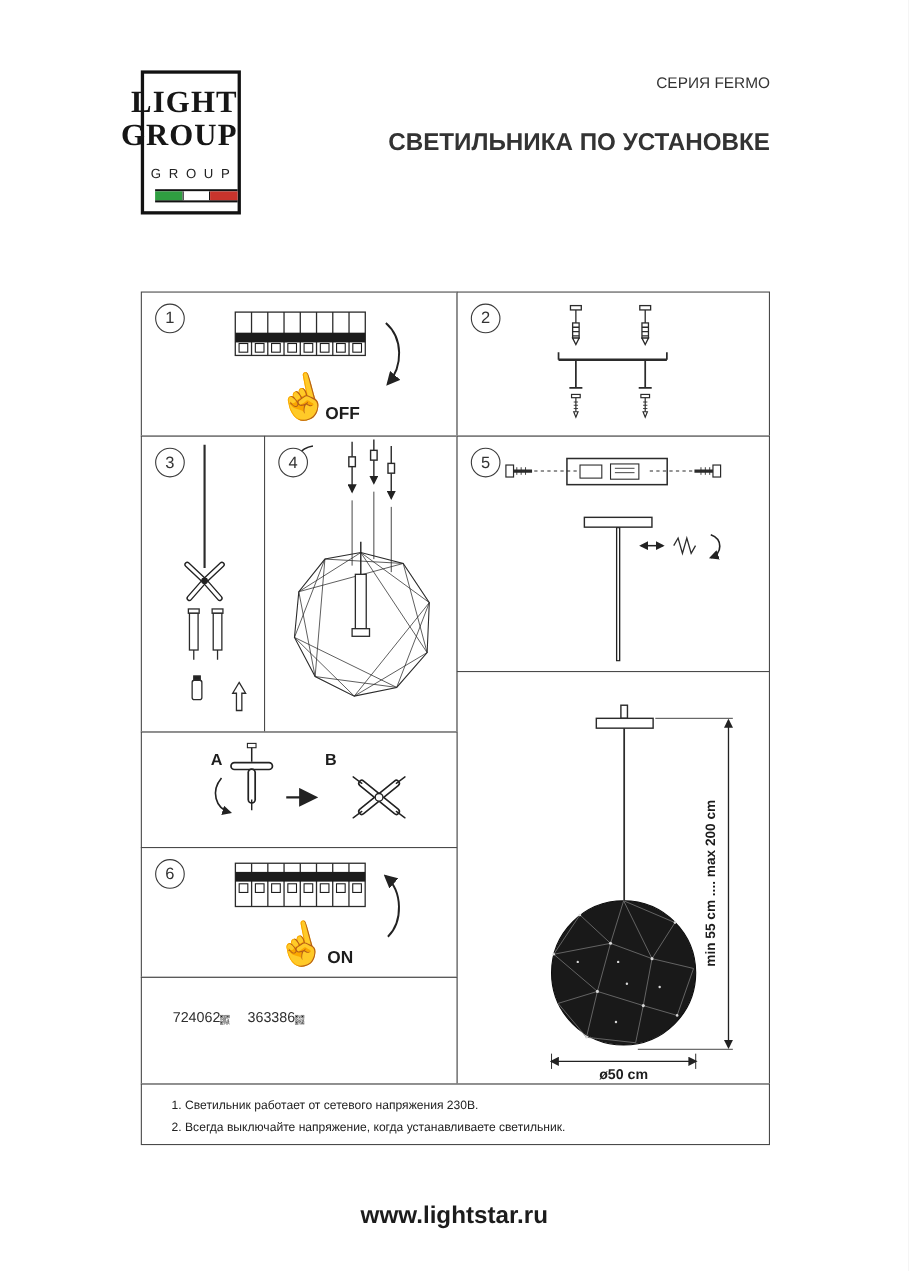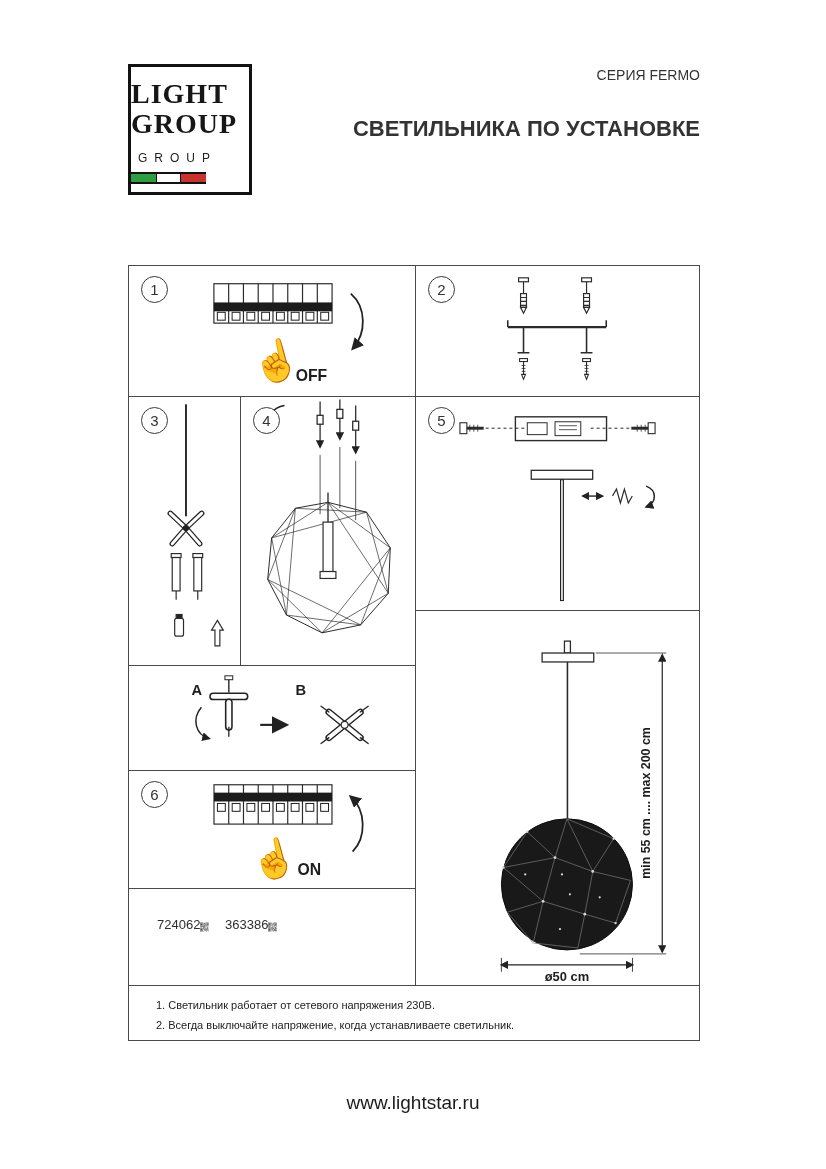--- a/index.html
+++ b/index.html
@@ -1,21 +1,21 @@
 <!DOCTYPE html>
 <html><head>
 <meta charset="utf-8">
 <style>
   * { margin:0; padding:0; box-sizing:border-box; }
   html,body { background:#ededed; }
   body { font-family:"Liberation Sans", sans-serif; }
   .page { position:relative; width:826px; height:1169px; margin:0 auto; background:#ffffff; color:#2f2f2f; overflow:hidden; }
 
   
-  .logo-box { position:absolute; left:128px; top:64px; width:124px; height:131px; border:3px solid #121212; display:flex; flex-direction:column; align-items:flex-start; justify-content:center; padding-top:4px; }
+  .logo-box { position:absolute; left:128px; top:64px; width:91px; height:131px; border:3px solid #121212; display:flex; flex-direction:column; align-items:flex-end; justify-content:center; padding-top:4px; }
   .logo-word { font-family:"Liberation Serif", serif; font-weight:bold; font-size:28px; line-height:30px; color:#161616; letter-spacing:1px; }
   .logo-group { font-size:12px; letter-spacing:7px; text-indent:7px; color:#222; margin-top:12px; }
   .logo-flag { display:flex; margin-top:7px; border-top:2px solid #121212; border-bottom:2px solid #121212; }
   .logo-flag span { width:25px; height:8px; display:block; }
   .flag-green { background:#2f9e41; }
   .flag-white { background:#ffffff; border-left:1px solid #121212; border-right:1px solid #121212; }
   .flag-red { background:#c8342c; }
 
   
   .header-block { position:absolute; top:60px; right:126px; text-align:right; color:#333; }
@@ -31,21 +31,21 @@
   
   .qr-row { display:flex; gap:16px; padding:14px 0 0 28px; }
   .qr-col { display:flex; flex-direction:row; align-items:center; width:52px; }
   .qr-label { font-size:13px; color:#2f2f2f; margin-bottom:6px; }
   .qr { width:48px; height:48px; fill:#141414; }
 
   
   .notes { font-size:11px; color:#222; padding:9px 10px 0 27px; line-height:20px; }
 
   
-  .footer { position:absolute; top:1092px; left:0; width:100%; text-align:center; font-size:19px; font-weight:normal; color:#1c1c1c; }
+  .footer { position:absolute; top:1092px; left:0; width:100%; text-align:center; font-size:22px; font-weight:bold; color:#1c1c1c; }
 
   svg text { font-family:"Liberation Sans", sans-serif; }
 </style>
 </head>
 <body>
 
 <div class="page">
 
   <div class="logo-box">
     <div class="logo-word">LIGHT</div>

